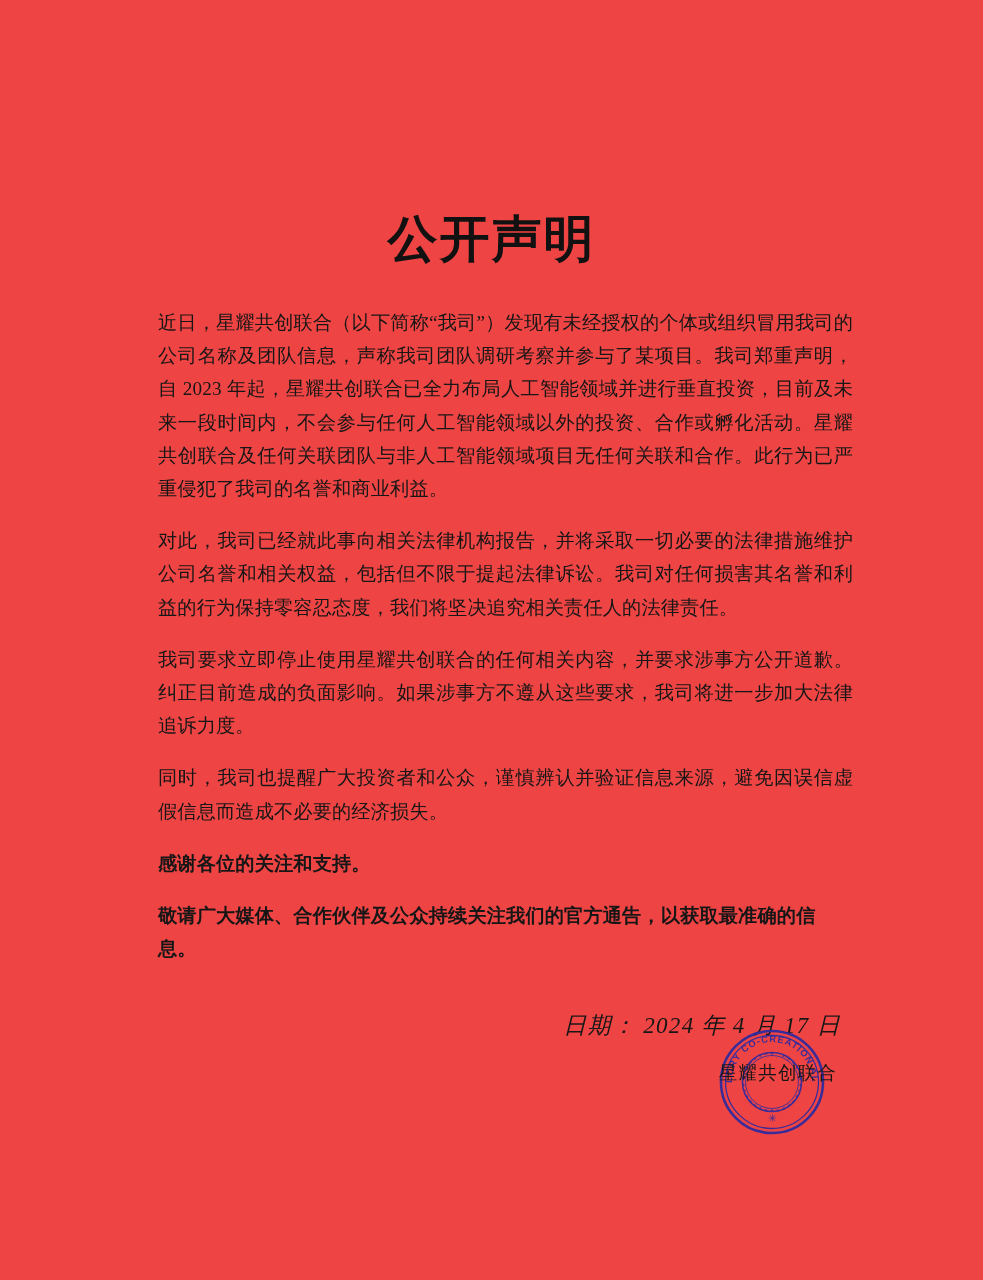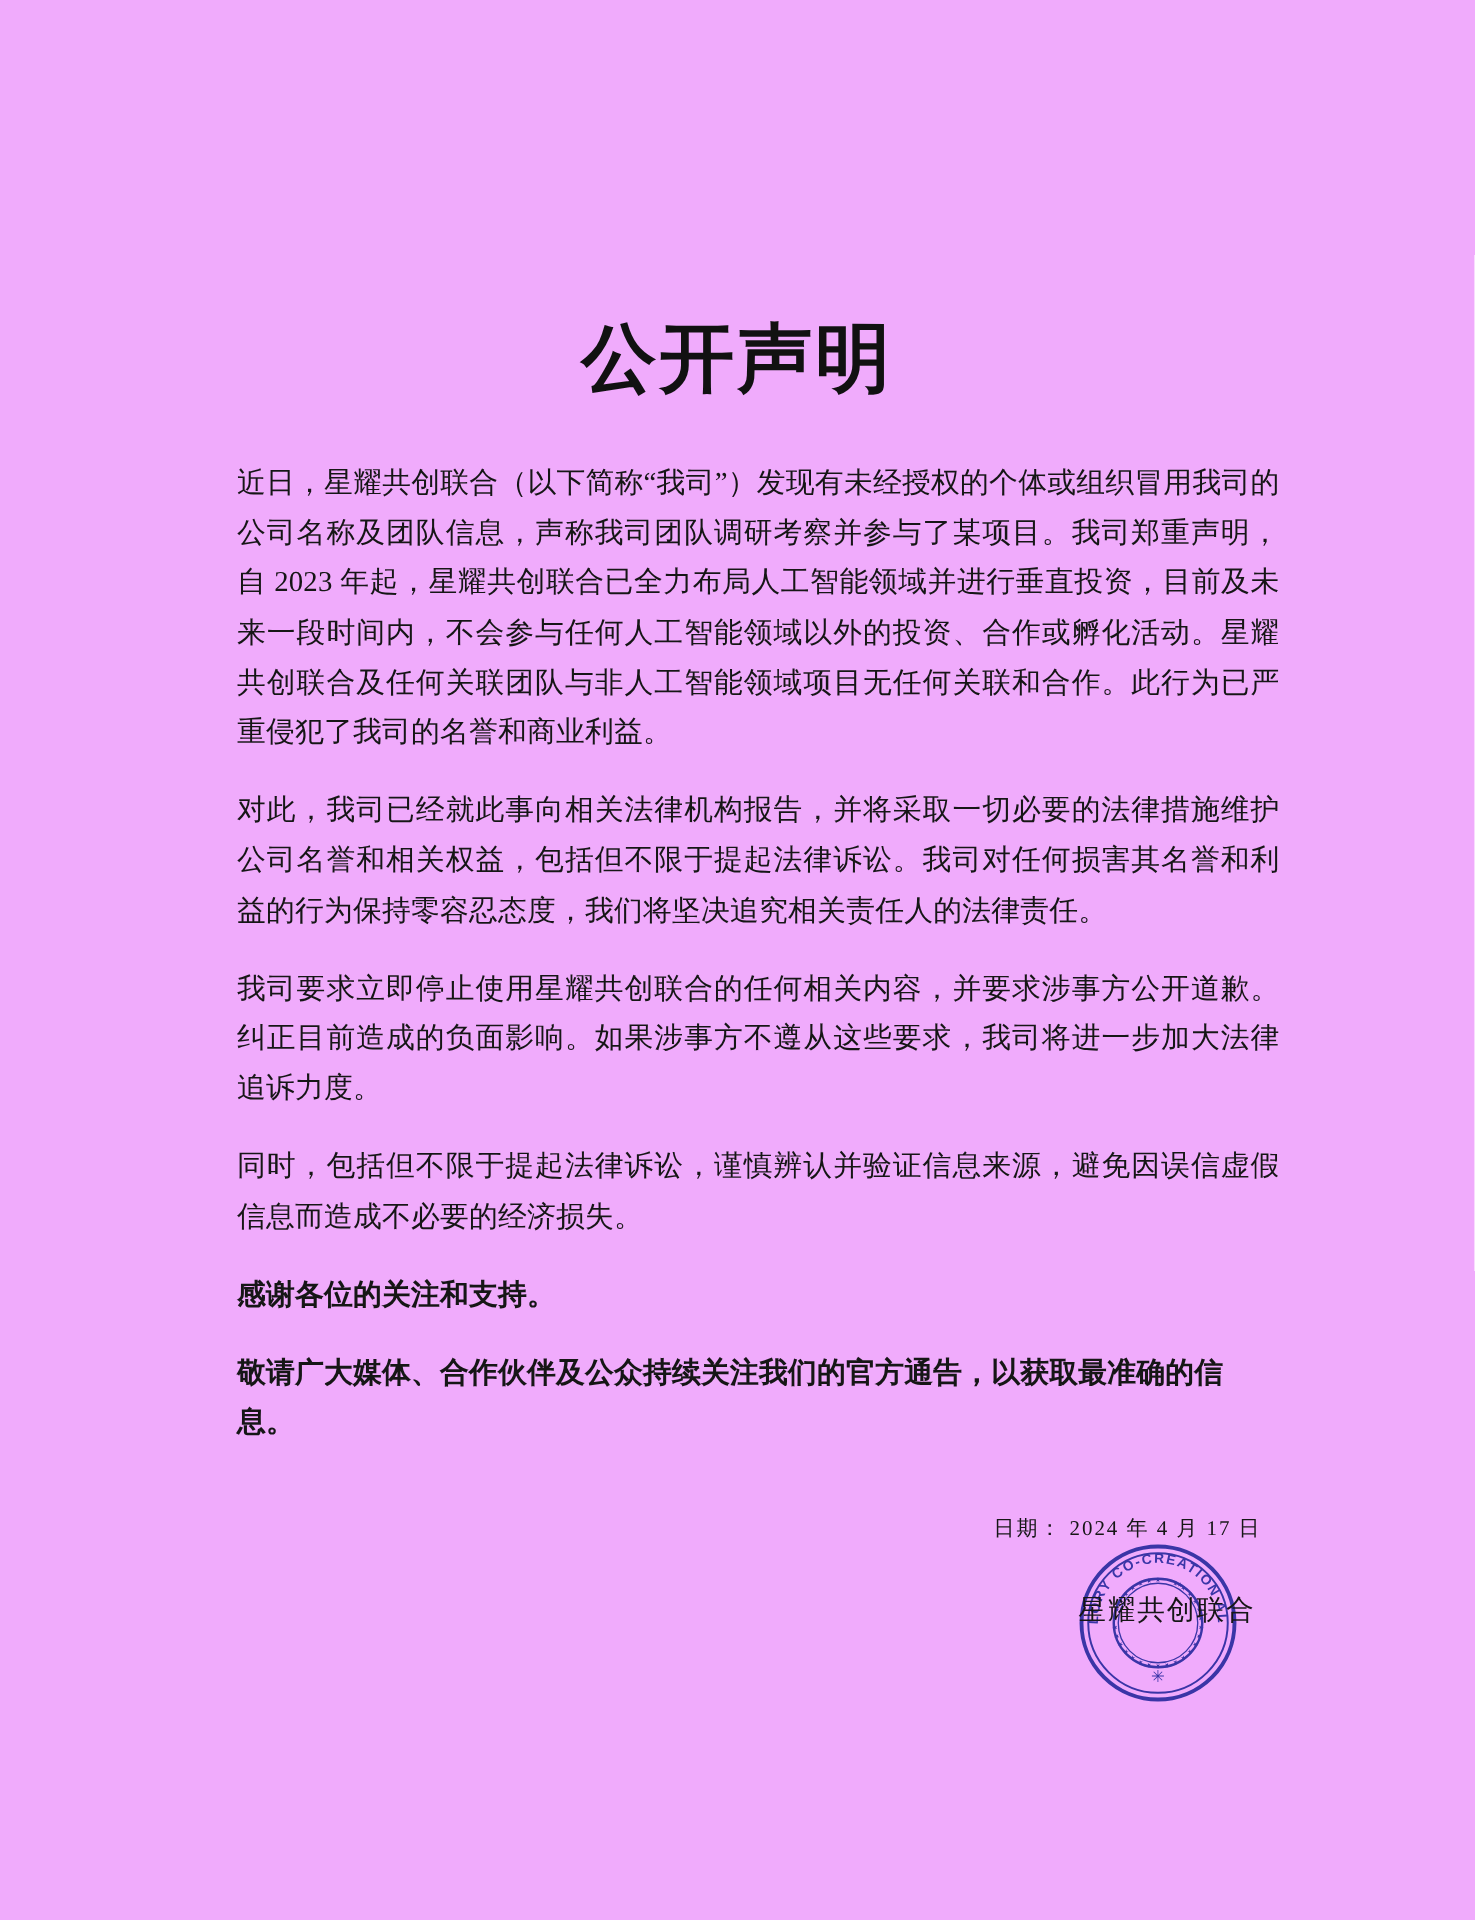--- a/index.html
+++ b/index.html
@@ -13,21 +13,21 @@
     position: relative;
     overflow: hidden;
     font-family: "Liberation Serif", "DejaVu Serif", serif;
     color: #1a1a1a;
     -webkit-font-smoothing: antialiased;
   }
 
   .page {
     position: absolute;
     inset: 0;
-    background: #f0abfc;
+    background: #ef4444;
   }
 
   .doc-title {
     position: absolute;
     top: 176px;
     left: 0;
     width: 983px;
     text-align: center;
     font-size: 50px;
     font-weight: 700;
@@ -61,24 +61,25 @@
     left: 146px;
     top: 1000px;
     width: 695px;
     height: 170px;
   }
 
   .date-line {
     position: absolute;
     right: 0;
     top: 10px;
-    font-size: 14px;
+    font-size: 23px;
     letter-spacing: 1.3px;
     color: #161616;
     white-space: nowrap;
+    font-style: italic;
   }
 
   .company-line {
     position: absolute;
     right: 4px;
     top: 60px;
     font-size: 18.5px;
     letter-spacing: 1.2px;
     color: #161616;
     white-space: nowrap;
@@ -101,21 +102,21 @@
 <body>
 
 <div class="page">
 
   <h1 class="doc-title">公开声明</h1>
 
   <div class="body-block">
     <p class="para">近日，星耀共创联合（以下简称“我司”）发现有未经授权的个体或组织冒用我司的公司名称及团队信息，声称我司团队调研考察并参与了某项目。我司郑重声明，自 2023 年起，星耀共创联合已全力布局人工智能领域并进行垂直投资，目前及未来一段时间内，不会参与任何人工智能领域以外的投资、合作或孵化活动。星耀共创联合及任何关联团队与非人工智能领域项目无任何关联和合作。此行为已严重侵犯了我司的名誉和商业利益。</p>
     <p class="para">对此，我司已经就此事向相关法律机构报告，并将采取一切必要的法律措施维护公司名誉和相关权益，包括但不限于提起法律诉讼。我司对任何损害其名誉和利益的行为保持零容忍态度，我们将坚决追究相关责任人的法律责任。</p>
     <p class="para">我司要求立即停止使用星耀共创联合的任何相关内容，并要求涉事方公开道歉。纠正目前造成的负面影响。如果涉事方不遵从这些要求，我司将进一步加大法律追诉力度。</p>
-    <p class="para">同时，包括但不限于提起法律诉讼，谨慎辨认并验证信息来源，避免因误信虚假信息而造成不必要的经济损失。</p>
+    <p class="para">同时，我司也提醒广大投资者和公众，谨慎辨认并验证信息来源，避免因误信虚假信息而造成不必要的经济损失。</p>
     <p class="para short">感谢各位的关注和支持。</p>
     <p class="para short">敬请广大媒体、合作伙伴及公众持续关注我们的官方通告，以获取最准确的信息。</p>
   </div>
 
   <div class="signature-area">
 
     <div class="date-line">日期： 2024 年 4 月 17 日</div>
 
     <div class="company-line">星耀共创联合</div>
 

